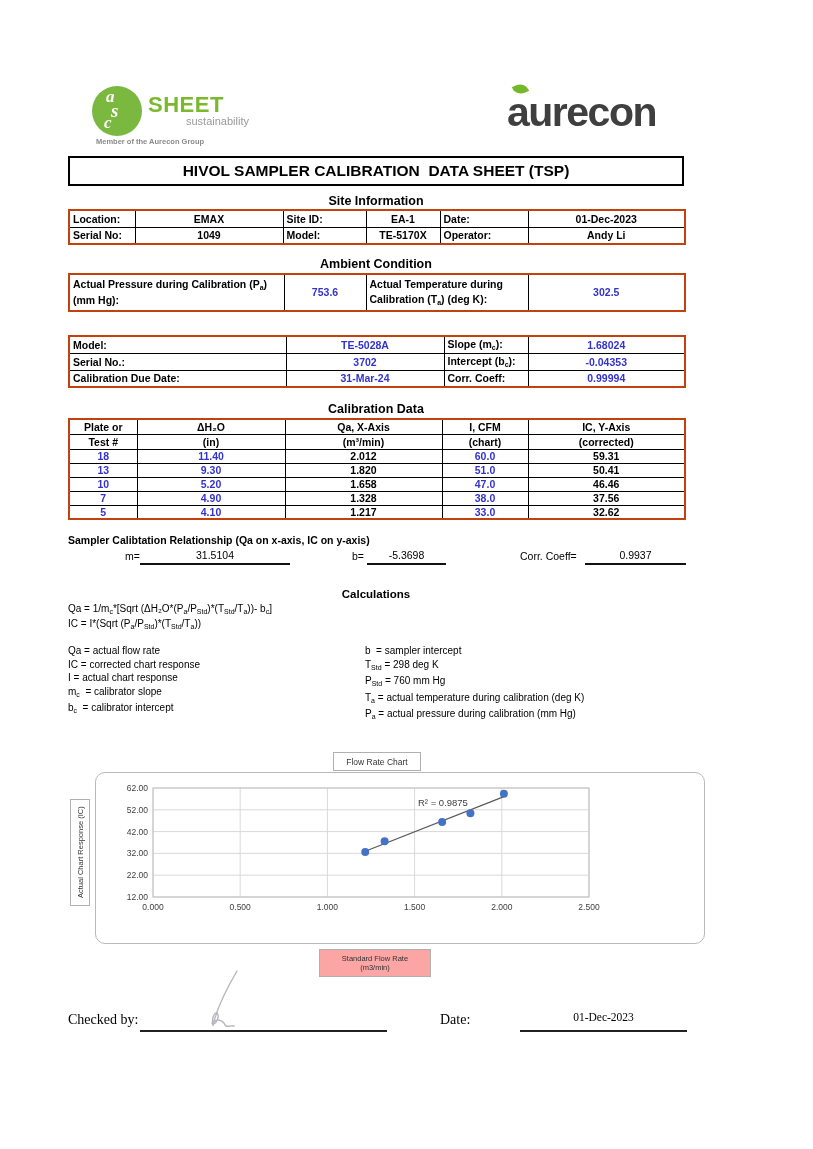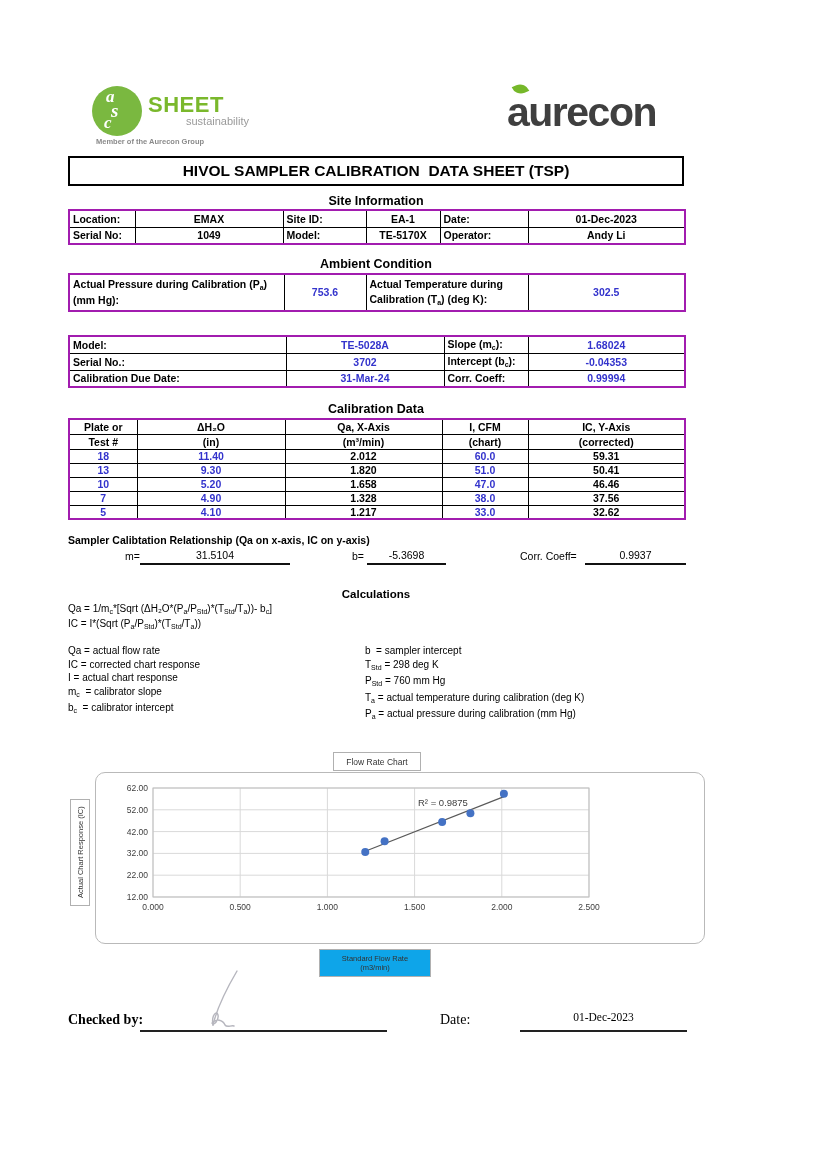--- a/index.html
+++ b/index.html
@@ -17,21 +17,21 @@
   .ac-tag  { position:absolute; left:94px; top:29px; font-size:11px; color:#9a9a9a; }
   .ac-member { position:absolute; left:4px; top:51px; font-size:7.5px; font-weight:bold; color:#8a8a8a; }
   .aurecon-text { position:absolute; left:4px; top:8px; font-size:41px; font-weight:bold; color:#3f3f3f; letter-spacing:-1.5px; line-height:1; }
   .aurecon-leaf { position:absolute; left:10px; top:0px; width:15px; height:10px; background:#76b82a; border-radius:0 12px 0 12px; transform:rotate(-22deg); }
   
   .title-box { left:68px; top:156px; width:616px; height:30px; border:2.5px solid #000;
     display:flex; align-items:center; justify-content:center; font-size:15.5px; font-weight:bold; white-space:pre; }
   .sec-heading { width:616px; left:68px; text-align:center; font-weight:bold; font-size:12.5px; }
   
   table { border-collapse:collapse; table-layout:fixed; width:616px; font-size:10.5px; font-weight:bold; }
-  .doc-table { border:2px solid #a21caf; }
+  .doc-table { border:2px solid #c2410c; }
   .doc-table td { border:1px solid #000; padding:1px 3px; overflow:hidden; }
   .lbl { text-align:left; }
   .val { text-align:center; }
   .blue { color:#3333cc; }
   #site-table td, #orifice-table td { height:17px; }
   #ambient-table td { height:37px; line-height:1.45; }
   #data-table td { height:14px; padding:0 2px; text-align:center; }
   #data-table tr.hdr td { height:15px; }
   
   .rel-heading { left:68px; top:534px; font-size:10.5px; font-weight:bold; }
@@ -42,21 +42,21 @@
   .formula { font-size:10px; line-height:14.5px; white-space:pre; }
   .def-line { font-size:10px; line-height:13.6px; white-space:pre; }
   
   .chart-title-box { left:333px; top:752px; width:88px; height:19px; border:1px solid #b0b0b0;
     display:flex; align-items:center; justify-content:center; font-size:8.5px; color:#333; background:#fff; }
   .chart-frame { left:95px; top:772px; width:610px; height:172px; border:1px solid #b9b9b9; border-radius:10px; background:#fff; }
   .ylabel-box { left:70px; top:799px; width:20px; height:107px; border:1px solid #b0b0b0;
     display:flex; align-items:center; justify-content:center; font-size:7.5px; color:#333;
     writing-mode:vertical-rl; transform:rotate(180deg); background:#fff; }
   .xlabel-box { left:319px; top:949px; width:112px; height:28px; border:1px solid #b0b0b0;
-    display:flex; flex-direction:column; align-items:center; justify-content:center; font-size:7.5px; color:#333; background:#0ea5e9; }
+    display:flex; flex-direction:column; align-items:center; justify-content:center; font-size:7.5px; color:#333; background:#fca5a5; }
   
   .serif { font-family:"Liberation Serif", serif; }
   .footer-label { font-size:14px; }
   .u-line { border-top:2px solid #222; height:0; }
   .date-value { font-size:11.5px; text-align:center; }
 </style>
 </head>
 <body>
 
 <div id="page">
@@ -282,21 +282,21 @@
         <circle cx="407.89279999999997" cy="20.864199999999997" r="4" fill="#4472c4"></circle>
         <text x="322" y="33" font-size="9.5" fill="#404040" font-family="Liberation Sans, sans-serif">R² = 0.9875</text>
       </svg>
   </div>
   <div class="abs ylabel-box">Actual Chart Response (IC)</div>
   <div class="abs xlabel-box">
     <span>Standard Flow Rate</span>
     <span>(m3/min)</span>
   </div>
 
-  <div class="abs serif footer-label" style="left:68px; top:1012px;font-weight:bold;">Checked by:</div>
+  <div class="abs serif footer-label" style="left:68px; top:1012px;">Checked by:</div>
   <svg class="abs" style="left:185px; top:968px;" width="90" height="62" viewBox="0 0 90 62">
     <path d="M52 3 C42 20 32 40 28 57" stroke="#b6b6be" stroke-width="1.4" fill="none" stroke-linecap="round"></path>
     <path d="M28 57 C26 47 32 42 33 47 C34 52 29 58 27 55 C31 50 38 52 40 57 C42 60 46 57 49 58" stroke="#b6b6be" stroke-width="1.4" fill="none" stroke-linecap="round"></path>
   </svg>
   <div class="abs u-line" style="left:140px; top:1030px; width:247px;"></div>
   <div class="abs serif footer-label" style="left:440px; top:1012px;">Date:</div>
   <div class="abs serif date-value" style="left:520px; top:1011px; width:167px;">01-Dec-2023</div>
   <div class="abs u-line" style="left:520px; top:1030px; width:167px;"></div>
 
 </div>

